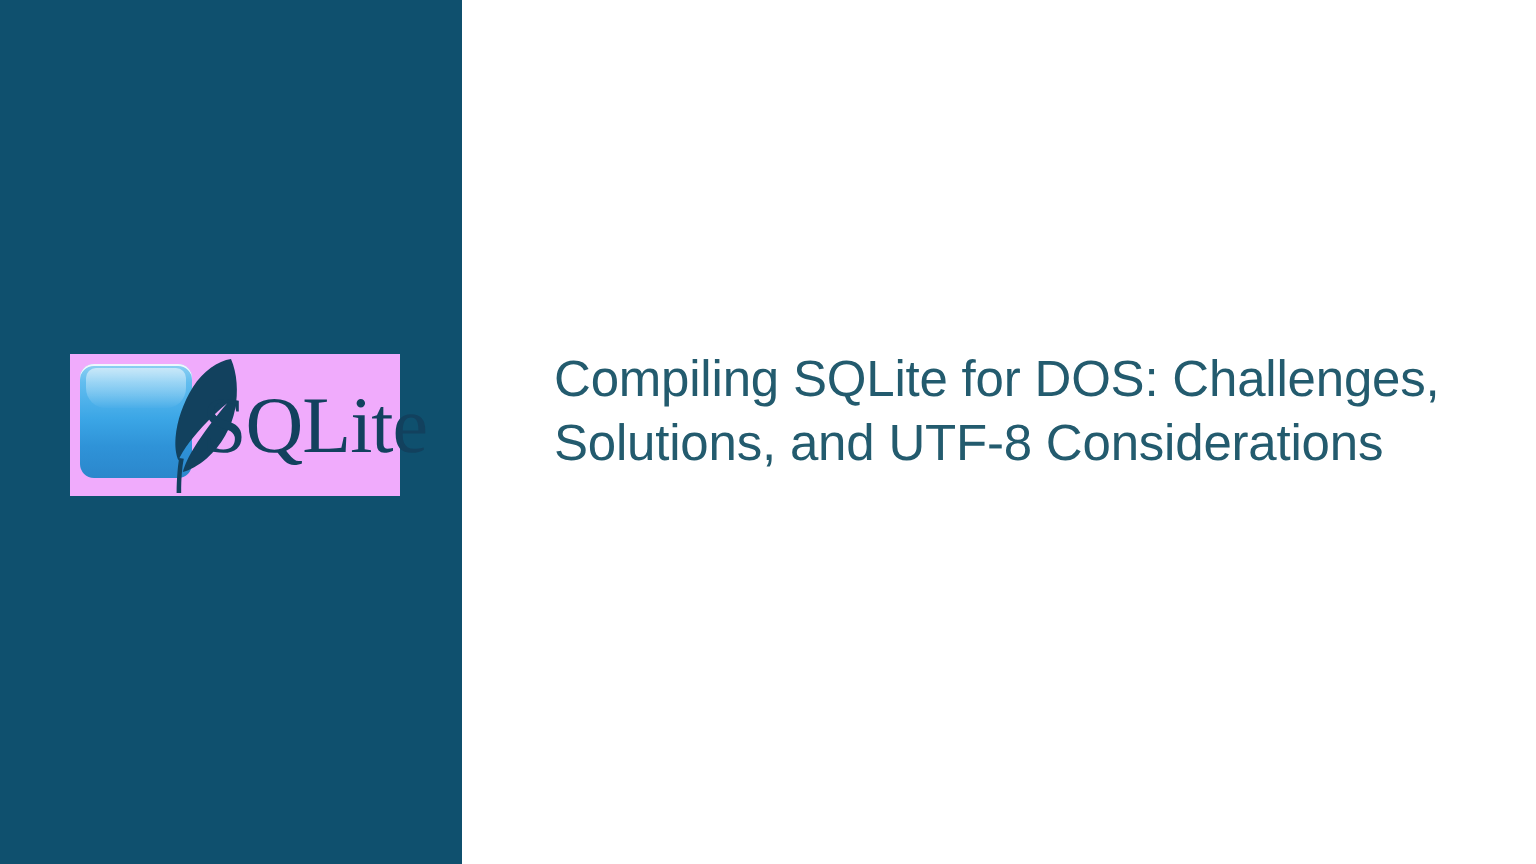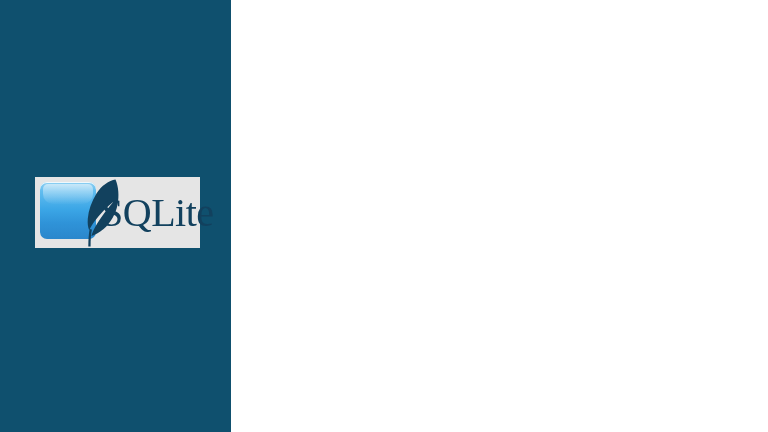--- a/index.html
+++ b/index.html
@@ -26,21 +26,21 @@
     height: 432px;
     background: #0f506e;
   }
   
   .logo-box {
     position: absolute;
     left: 35px;
     top: 177px;
     width: 165px;
     height: 71px;
-    background: #e5e5e5;
+    background: #f0abfc;
   }
   .logo-inner {
     position: absolute;
     left: 0;
     top: 0;
     width: 165px;
     height: 71px;
   }
   .logo-square {
     position: absolute;
@@ -129,14 +129,15 @@
                    C 14.8 57.0, 14.4 62.0, 14.3 69.5
                    L 16.6 69.5
                    C 16.6 62.0, 17.0 57.0, 17.9 52.4 Z" fill="#12415e"></path>
         </svg>
       </div>
 
       <div class="logo-text">SQLite</div>
     </div>
   </div>
 
+  <div class="title">Compiling SQLite for DOS: Challenges, Solutions, and UTF-8 Considerations</div>
 
 </div>
 
 </body></html>

